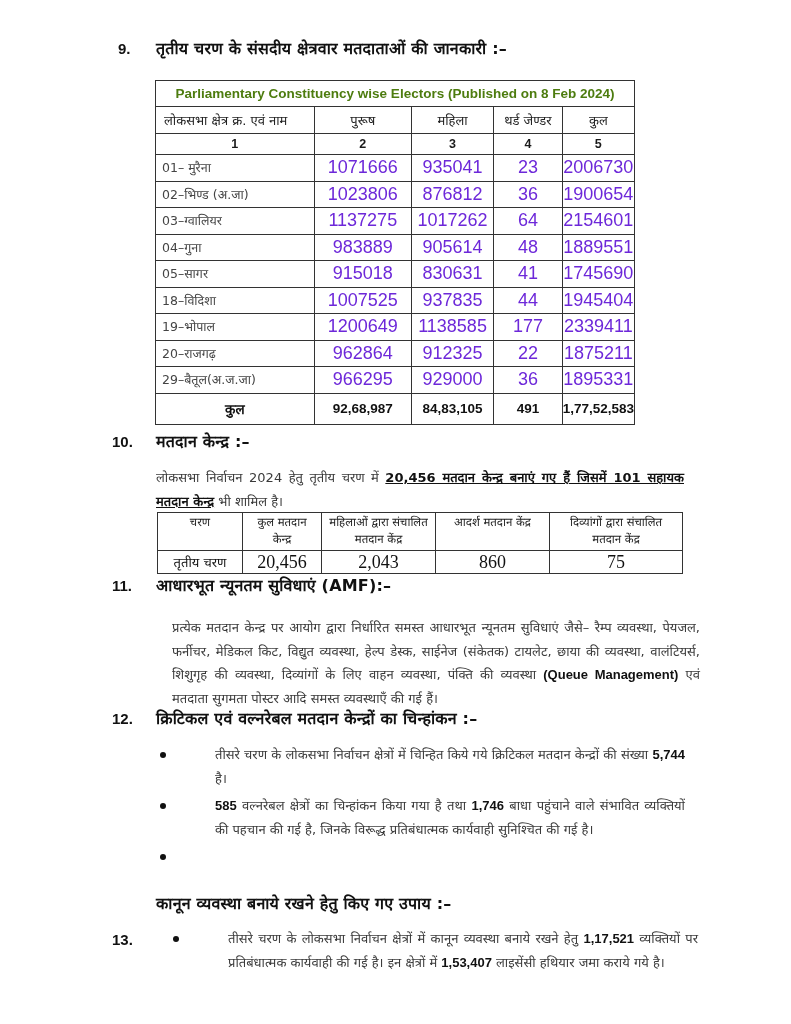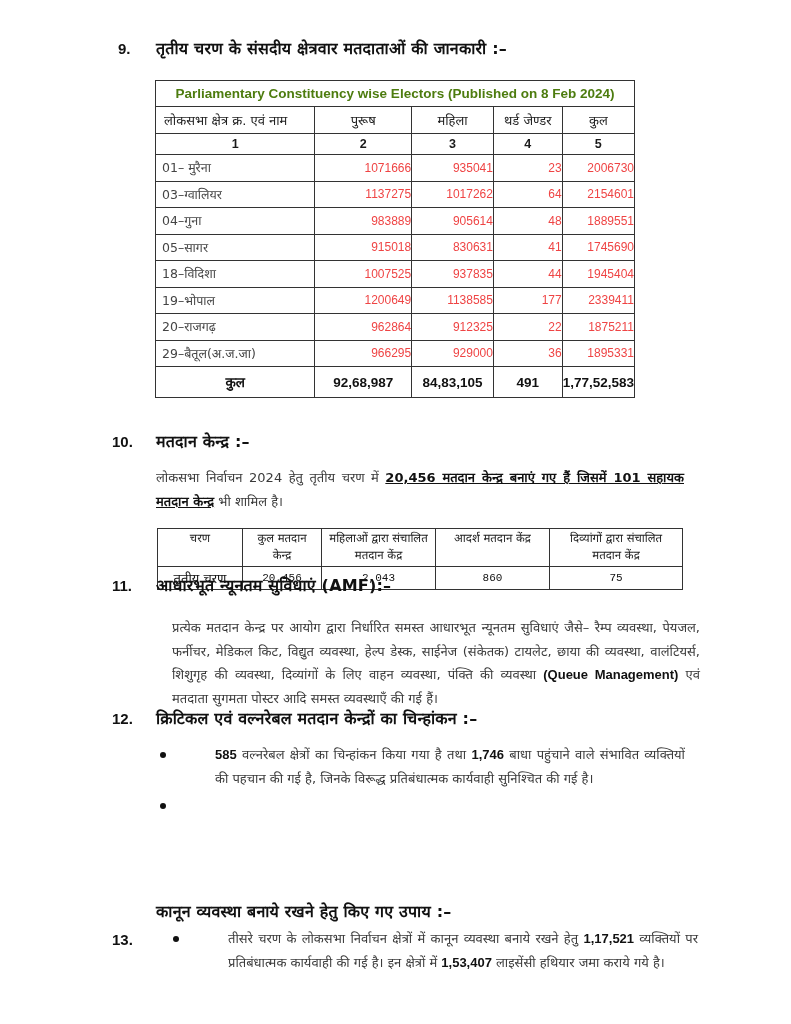--- a/index.html
+++ b/index.html
@@ -16,30 +16,30 @@
   .u { text-decoration: underline; font-weight: bold; color: #111; }
 
   
   table { border-collapse: collapse; }
   #t1 { left: 155px; top: 80px; width: 480px; font-size: 12.5px; }
   #t1 td, #t1 th { border: 1.3px solid #333; padding: 0; height: 25.5px; }
   #t1 .cap { text-align: center; font-family: "Liberation Sans", sans-serif; font-weight: bold; font-size: 13.5px; height: 25px; color: #4d7c0f; }
   #t1 .hdr th { font-weight: normal; font-size: 13px; text-align: center; color: #222; height: 26px; }
   #t1 .hdr th:first-child { text-align: left; padding-left: 8px; }
   #t1 .idx td { font-family: "Liberation Sans", sans-serif; font-weight: bold; text-align: center; font-size: 12.5px; height: 20px; }
-  #t1 .row td { font-family: "Liberation Sans", sans-serif; text-align: right; font-size: 12px; color: #ef4444; }
+  #t1 .row td { font-family: "Liberation Sans", sans-serif; text-align: center; font-size: 18px; color: #6d28d9; }
   #t1 .row td.name { text-align: left; padding-left: 6px; font-family: "DejaVu Sans", sans-serif; font-size: 12.5px; color: #444; }
   #t1 .tot td { font-family: "Liberation Sans", sans-serif; font-weight: bold; text-align: center; font-size: 13.5px; height: 30px; color: #111; }
   #t1 .tot td.name { font-family: "DejaVu Sans", sans-serif; }
 
   
-  #t2 { left: 157px; top: 512px; width: 526px; font-size: 11.5px; margin-top: 16px; }
+  #t2 { left: 157px; top: 512px; width: 526px; font-size: 11.5px; }
   #t2 td, #t2 th { border: 1.3px solid #333; padding: 0 4px; text-align: center; }
   #t2 th { font-weight: normal; vertical-align: top; line-height: 17px; height: 36px; color: #222; padding-top: 1px; }
-  #t2 td { font-family: Liberation Mono, monospace; font-size: 11px; height: 22px; color: #111; }
+  #t2 td { font-family: Liberation Serif, serif; font-size: 18px; height: 22px; color: #111; }
   #t2 td.first { font-family: "DejaVu Sans", sans-serif; font-size: 13px; }
 
   .bullet-list { list-style: none; margin: 0; padding: 0; }
   .bullet-list li { position: relative; padding-left: 0; margin-bottom: 4px; }
   .dot { position: absolute; left: -58px; top: 9px; width: 6px; height: 6px; border-radius: 50%; background: #111; }
 </style>
 </head>
 <body>
 
 <div class="abs sec-num" style="left:118px; top:40px;">9.</div>
@@ -63,20 +63,27 @@
     <td>3</td>
     <td>4</td>
     <td>5</td>
   </tr>
   <tr class="row">
     <td class="name">01– मुरैना</td>
     <td>1071666</td>
     <td>935041</td>
     <td>23</td>
     <td>2006730</td>
+  </tr>
+  <tr class="row">
+    <td class="name">02–भिण्ड (अ.जा)</td>
+    <td>1023806</td>
+    <td>876812</td>
+    <td>36</td>
+    <td>1900654</td>
   </tr>
   <tr class="row">
     <td class="name">03–ग्वालियर</td>
     <td>1137275</td>
     <td>1017262</td>
     <td>64</td>
     <td>2154601</td>
   </tr>
   <tr class="row">
     <td class="name">04–गुना</td>
@@ -162,28 +169,32 @@
 <div class="abs para" style="left:156px; top:616px; width:528px;margin-left:16px;">
   <span>प्रत्येक मतदान केन्द्र पर आयोग द्वारा निर्धारित समस्त आधारभूत न्यूनतम सुविधाएं जैसे– रैम्प व्यवस्था, पेयजल, फर्नीचर, मेडिकल किट, विद्युत व्यवस्था, हेल्प डेस्क, साईनेज (संकेतक) टायलेट, छाया की व्यवस्था, वालंटियर्स, शिशुगृह की व्यवस्था, दिव्यांगों के लिए वाहन व्यवस्था, पंक्ति की व्यवस्था </span><b>(Queue Management)</b><span> एवं मतदाता सुगमता पोस्टर आदि समस्त व्यवस्थाएँ की गई हैं।</span>
 </div>
 
 <div class="abs sec-num" style="left:112px; top:710px;">12.</div>
 <div class="abs sec-title" style="left:156px; top:707px;">क्रिटिकल एवं वल्नरेबल मतदान केन्द्रों का चिन्हांकन :–</div>
 
 <ul class="abs bullet-list para" style="left:215px; top:743px; width:470px;">
   <li>
     <span class="dot" style="left:-55px;"></span>
+    <span>तीसरे चरण के लोकसभा निर्वाचन क्षेत्रों में चिन्हित किये गये क्रिटिकल मतदान केन्द्रों की संख्या </span><b>5,744</b><span> है।</span>
+  </li>
+  <li>
+    <span class="dot" style="left:-55px;"></span>
     <b>585</b><span> वल्नरेबल क्षेत्रों का चिन्हांकन किया गया है तथा </span><b>1,746</b><span> बाधा पहुंचाने वाले संभावित व्यक्तियों की पहचान की गई है, जिनके विरूद्ध प्रतिबंधात्मक कार्यवाही सुनिश्चित की गई है।</span>
   </li>
   <li>
     <span class="dot" style="left:-55px;"></span>
   </li>
 </ul>
 
 <div class="abs sec-num" style="left:112px; top:931px;">13.</div>
-<div class="abs sec-title" style="left:156px; top:892px;margin-top:8px;">कानून व्यवस्था बनाये रखने हेतु किए गए उपाय :–</div>
+<div class="abs sec-title" style="left:156px; top:892px;">कानून व्यवस्था बनाये रखने हेतु किए गए उपाय :–</div>
 
 <ul class="abs bullet-list para" style="left:215px; top:927px; width:470px;margin-left:13px;">
   <li>
     <span class="dot" style="left:-55px;"></span>
     <span>तीसरे चरण के लोकसभा निर्वाचन क्षेत्रों में कानून व्यवस्था बनाये रखने हेतु </span><b>1,17,521</b><span> व्यक्तियों पर प्रतिबंधात्मक कार्यवाही की गई है। इन क्षेत्रों में </span><b>1,53,407</b><span> लाइसेंसी हथियार जमा कराये गये है।</span>
   </li>
 </ul>
 
 </body></html>

